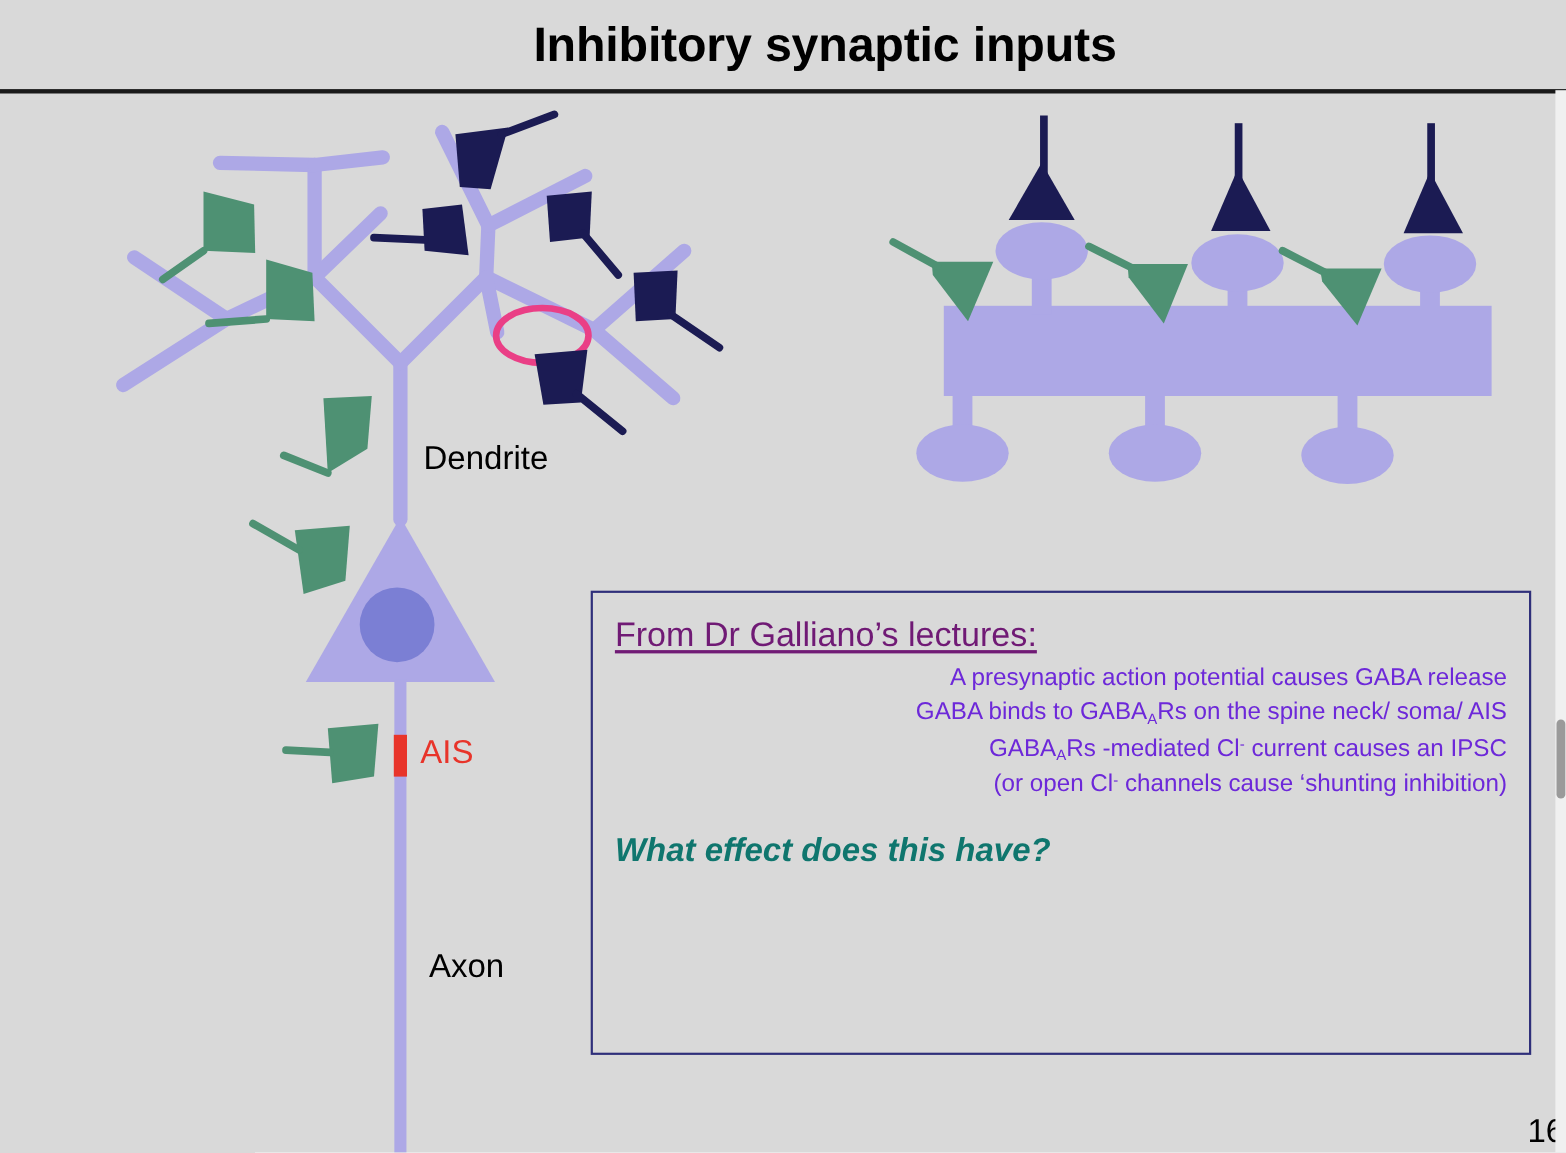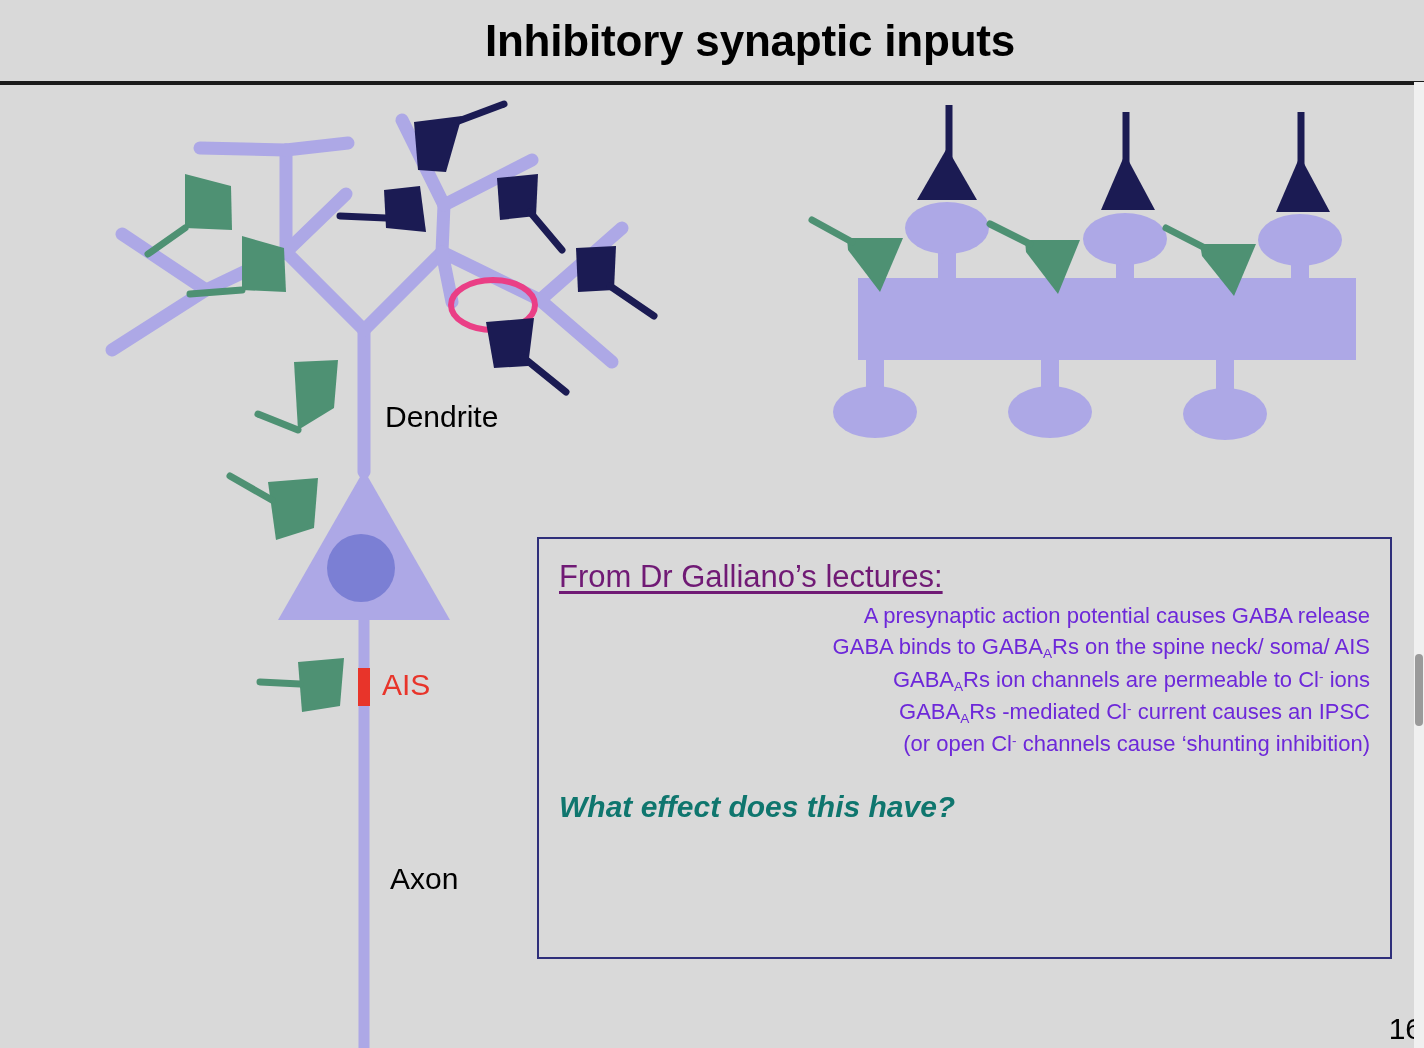--- a/index.html
+++ b/index.html
@@ -303,23 +303,20 @@
     <div id="lecture-heading">From Dr Galliano’s lectures:</div>
 
     <div class="lecture-line">
       <span>A presynaptic action potential causes GABA release</span>
     </div>
 
     <div class="lecture-line">
       <span>GABA binds to GABA</span><sub>A</sub><span>Rs on the spine neck/ soma/ AIS</span>
     </div>
 
-    <div class="lecture-line">
-      <span>GABA</span><sub>A</sub><span>Rs ion channels are permeable to Cl</span><sup>-</sup><span> ions</span>
-    </div>
 
     <div class="lecture-line">
       <span>GABA</span><sub>A</sub><span>Rs -mediated Cl</span><sup>-</sup><span> current causes an IPSC</span>
     </div>
 
 
     <div class="lecture-line">
       <span>(or open Cl</span><sup>-</sup><span> channels cause ‘shunting inhibition)</span>
     </div>
 

